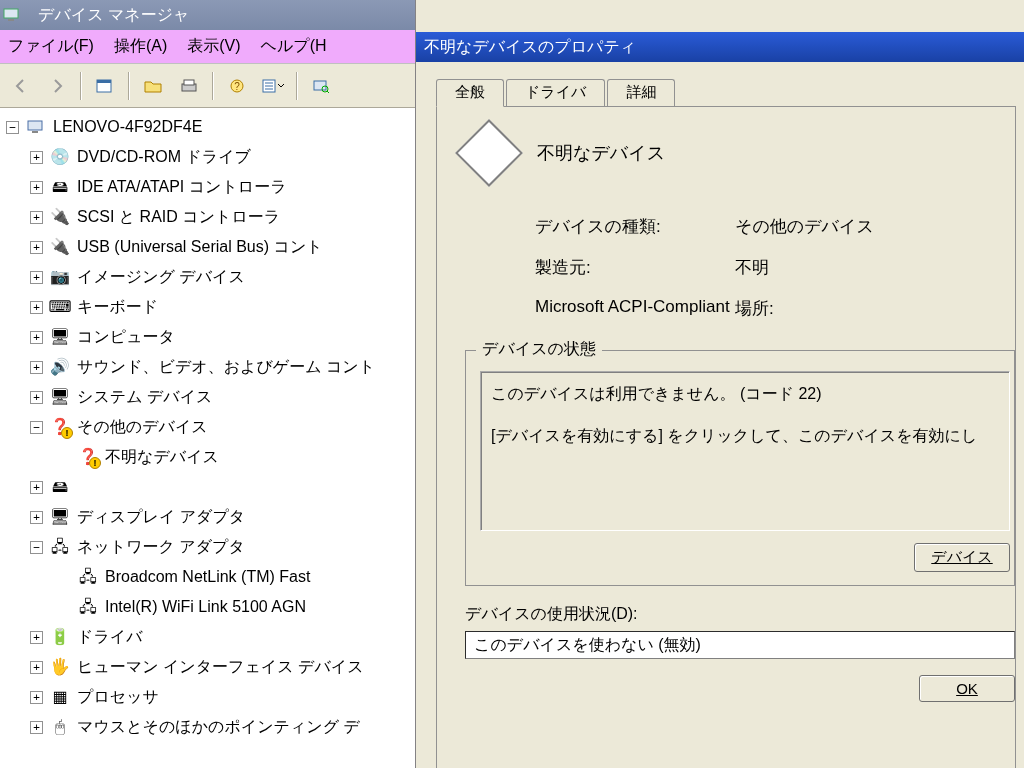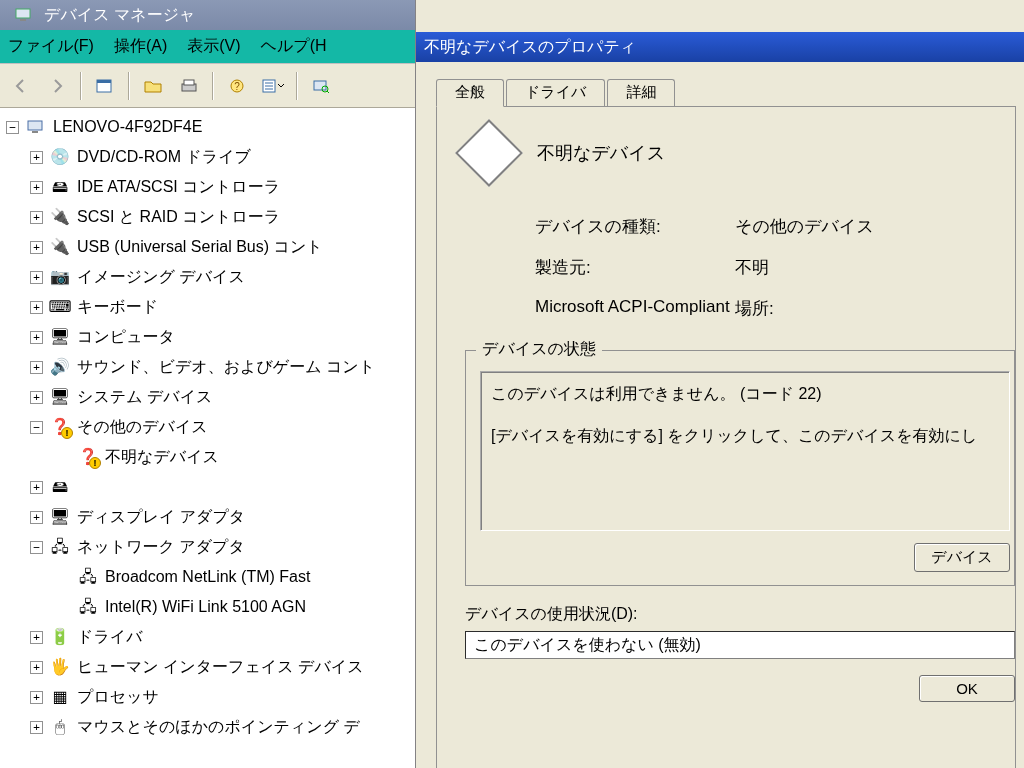--- a/index.html
+++ b/index.html
@@ -21,28 +21,28 @@
     border-right: 1px solid #848284;
     display: flex;
     flex-direction: column;
   }
   .dm-titlebar {
     height: 30px;
     background: linear-gradient(#8b99b5, #7b8aa8);
     color: #fff;
     display: flex;
     align-items: center;
-    padding: 0 14px;
-    font-size: 16px;
-    gap: 12px;
+    padding: 0 2px;
+    font-size: 16px;
+    gap: 18px;
   }
   .dm-titlebar .ico { width: 18px; height: 18px; display: flex; align-items:center; justify-content:center; }
   .dm-menubar {
     height: 34px;
-    background: #14b8a6;
+    background: #f0abfc;
     border-bottom: 1px solid #c0c0c0;
     display: flex;
     align-items: center;
     padding: 0 8px;
     gap: 20px;
     font-size: 16px;
   }
   .dm-toolbar {
     height: 44px;
     background: #ece9d8;
@@ -194,20 +194,21 @@
   }
   .btn-row { display:flex; justify-content:flex-end; padding: 12px 0 10px; }
   .winbtn {
     min-width: 96px;
     padding: 4px 14px;
     border: 1px solid #707070;
     background: #ece9d8;
     border-radius: 3px;
     box-shadow: 1px 1px 0 #fff inset;
     font-size: 15px;
+    text-decoration: underline;
   }
   .usage-label { font-size: 16px; margin: 18px 0 6px; }
   .usage-combo {
     border: 1px inset #808080;
     background: #fff;
     height: 28px;
     display: flex; align-items: center;
     padding: 8px 8px;
     font-size: 16px;
   }
@@ -308,21 +309,21 @@
         <div class="tree-row">
           <span class="ind ind1"></span>
           <span class="tw">+</span>
           <span class="node-icon">💿</span>
           <span>DVD/CD-ROM ドライブ</span>
         </div>
         <div class="tree-row">
           <span class="ind ind1"></span>
           <span class="tw">+</span>
           <span class="node-icon">🖴</span>
-          <span>IDE ATA/SCSI コントローラ</span>
+          <span>IDE ATA/ATAPI コントローラ</span>
         </div>
         <div class="tree-row">
           <span class="ind ind1"></span>
           <span class="tw">+</span>
           <span class="node-icon">🔌</span>
           <span>SCSI と RAID コントローラ</span>
         </div>
         <div class="tree-row">
           <span class="ind ind1"></span>
           <span class="tw">+</span>

